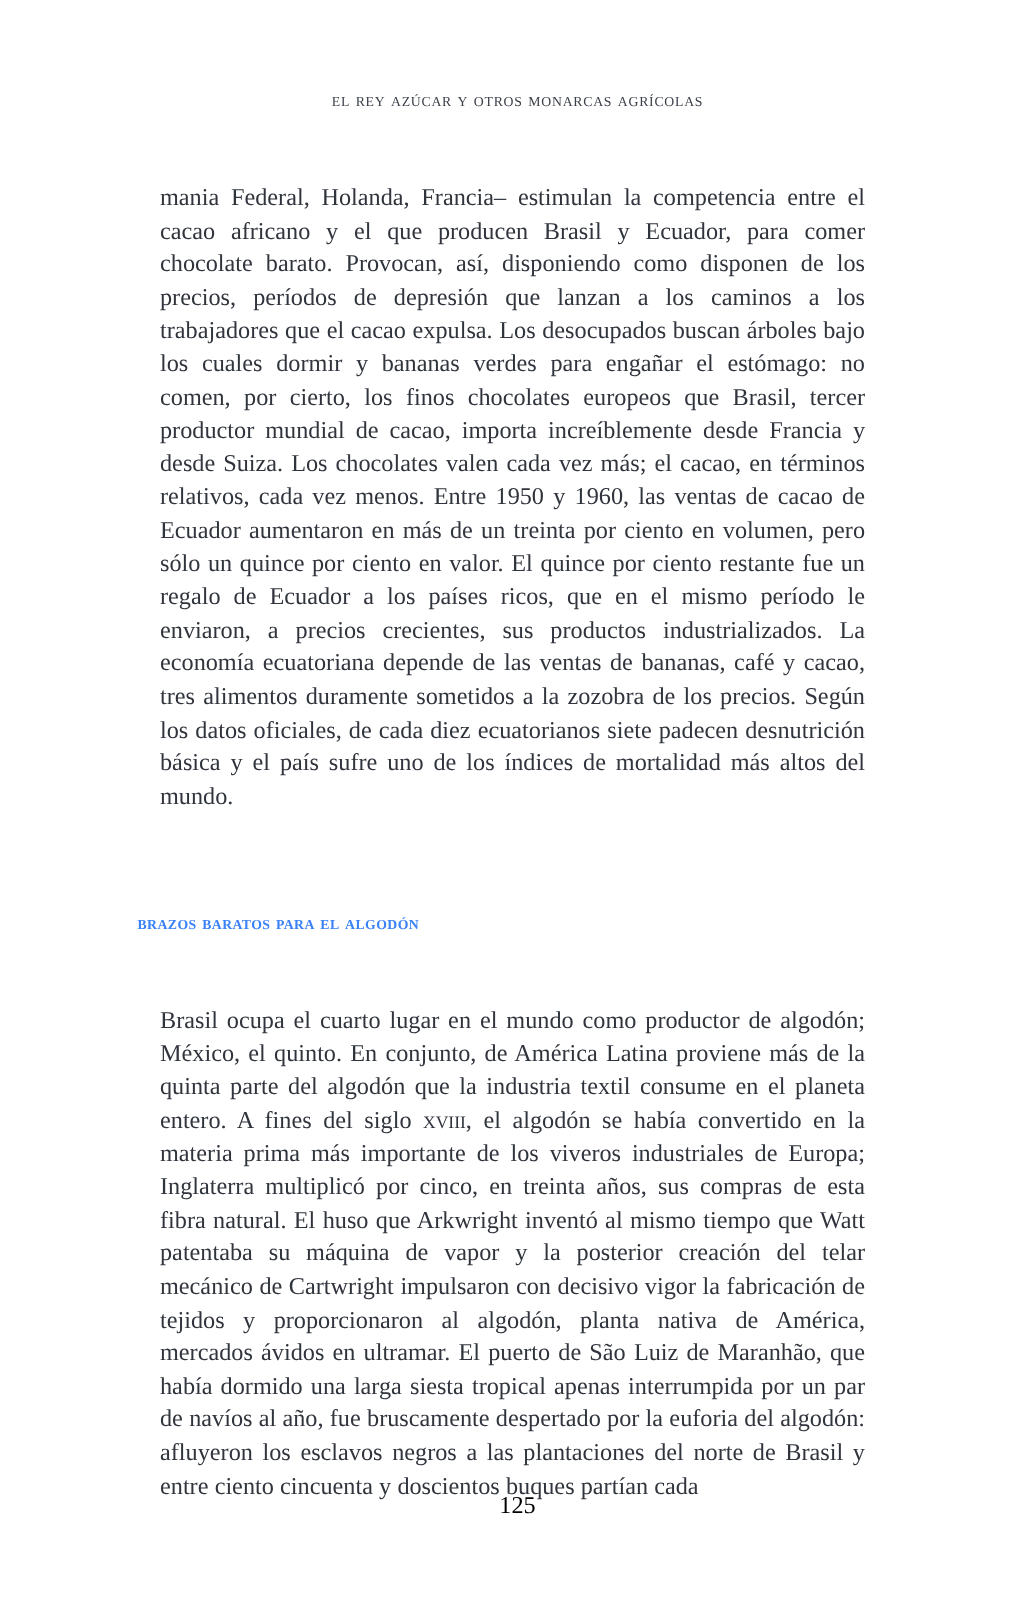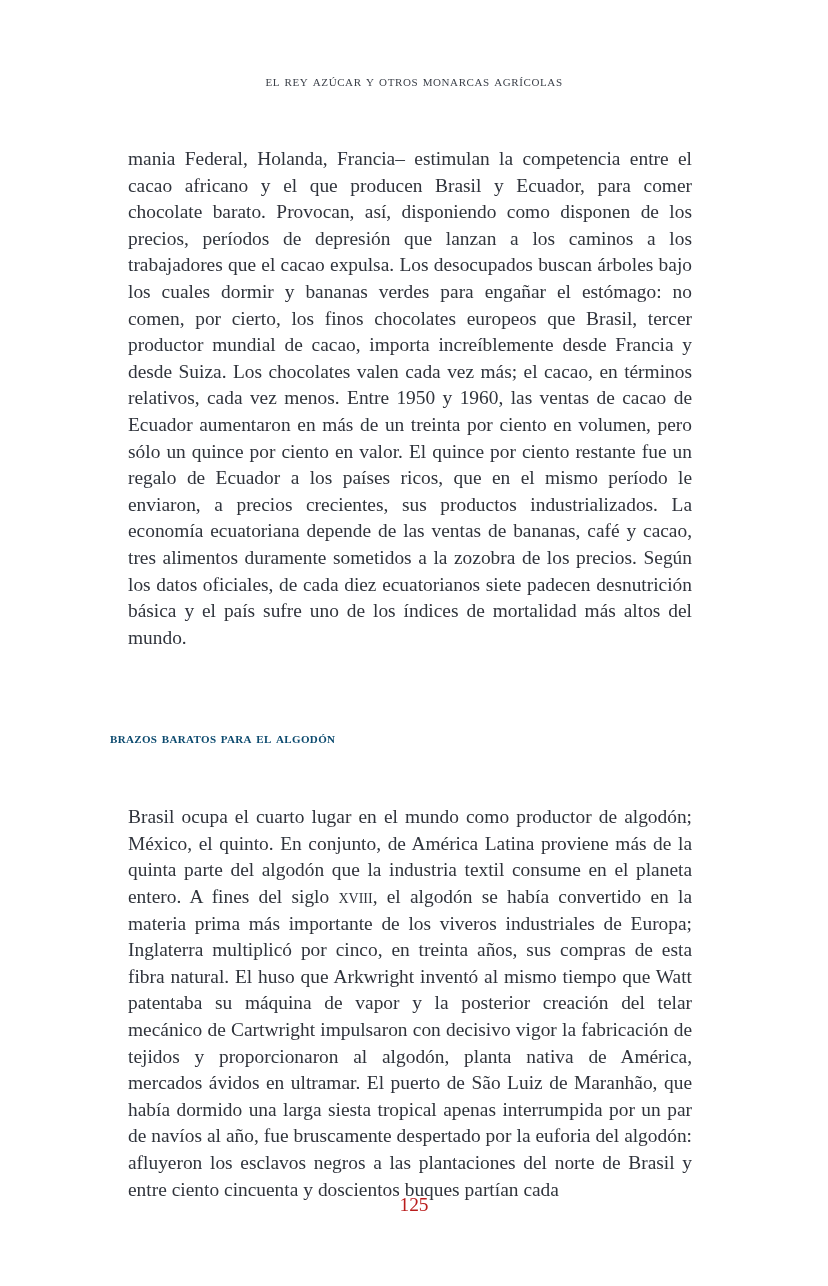--- a/index.html
+++ b/index.html
@@ -49,33 +49,33 @@
     color: #30343c;
     word-spacing: 0.1px;
   }
   .section-heading {
     margin: 0;
     font-size: 16.2px;
     font-weight: bold;
     font-variant: small-caps;
     text-transform: lowercase;
     letter-spacing: 0.35px;
-    color: #0c4a6e;
+    color: #3b82f6;
     line-height: 22px;
   }
   .gap-before-heading { height: 58px; }
   .gap-after-heading  { height: 37px; }
   .folio {
     position: absolute;
     top: 1194px;
     left: 0;
     width: 828px;
     text-align: center;
     font-size: 19.4px;
-    color: #b91c1c;
+    color: #000000;
   }
   .sc-num {
     font-variant: small-caps;
     text-transform: lowercase;
   }
 </style>
 </head>
 <body>
 
 <div class="page">

